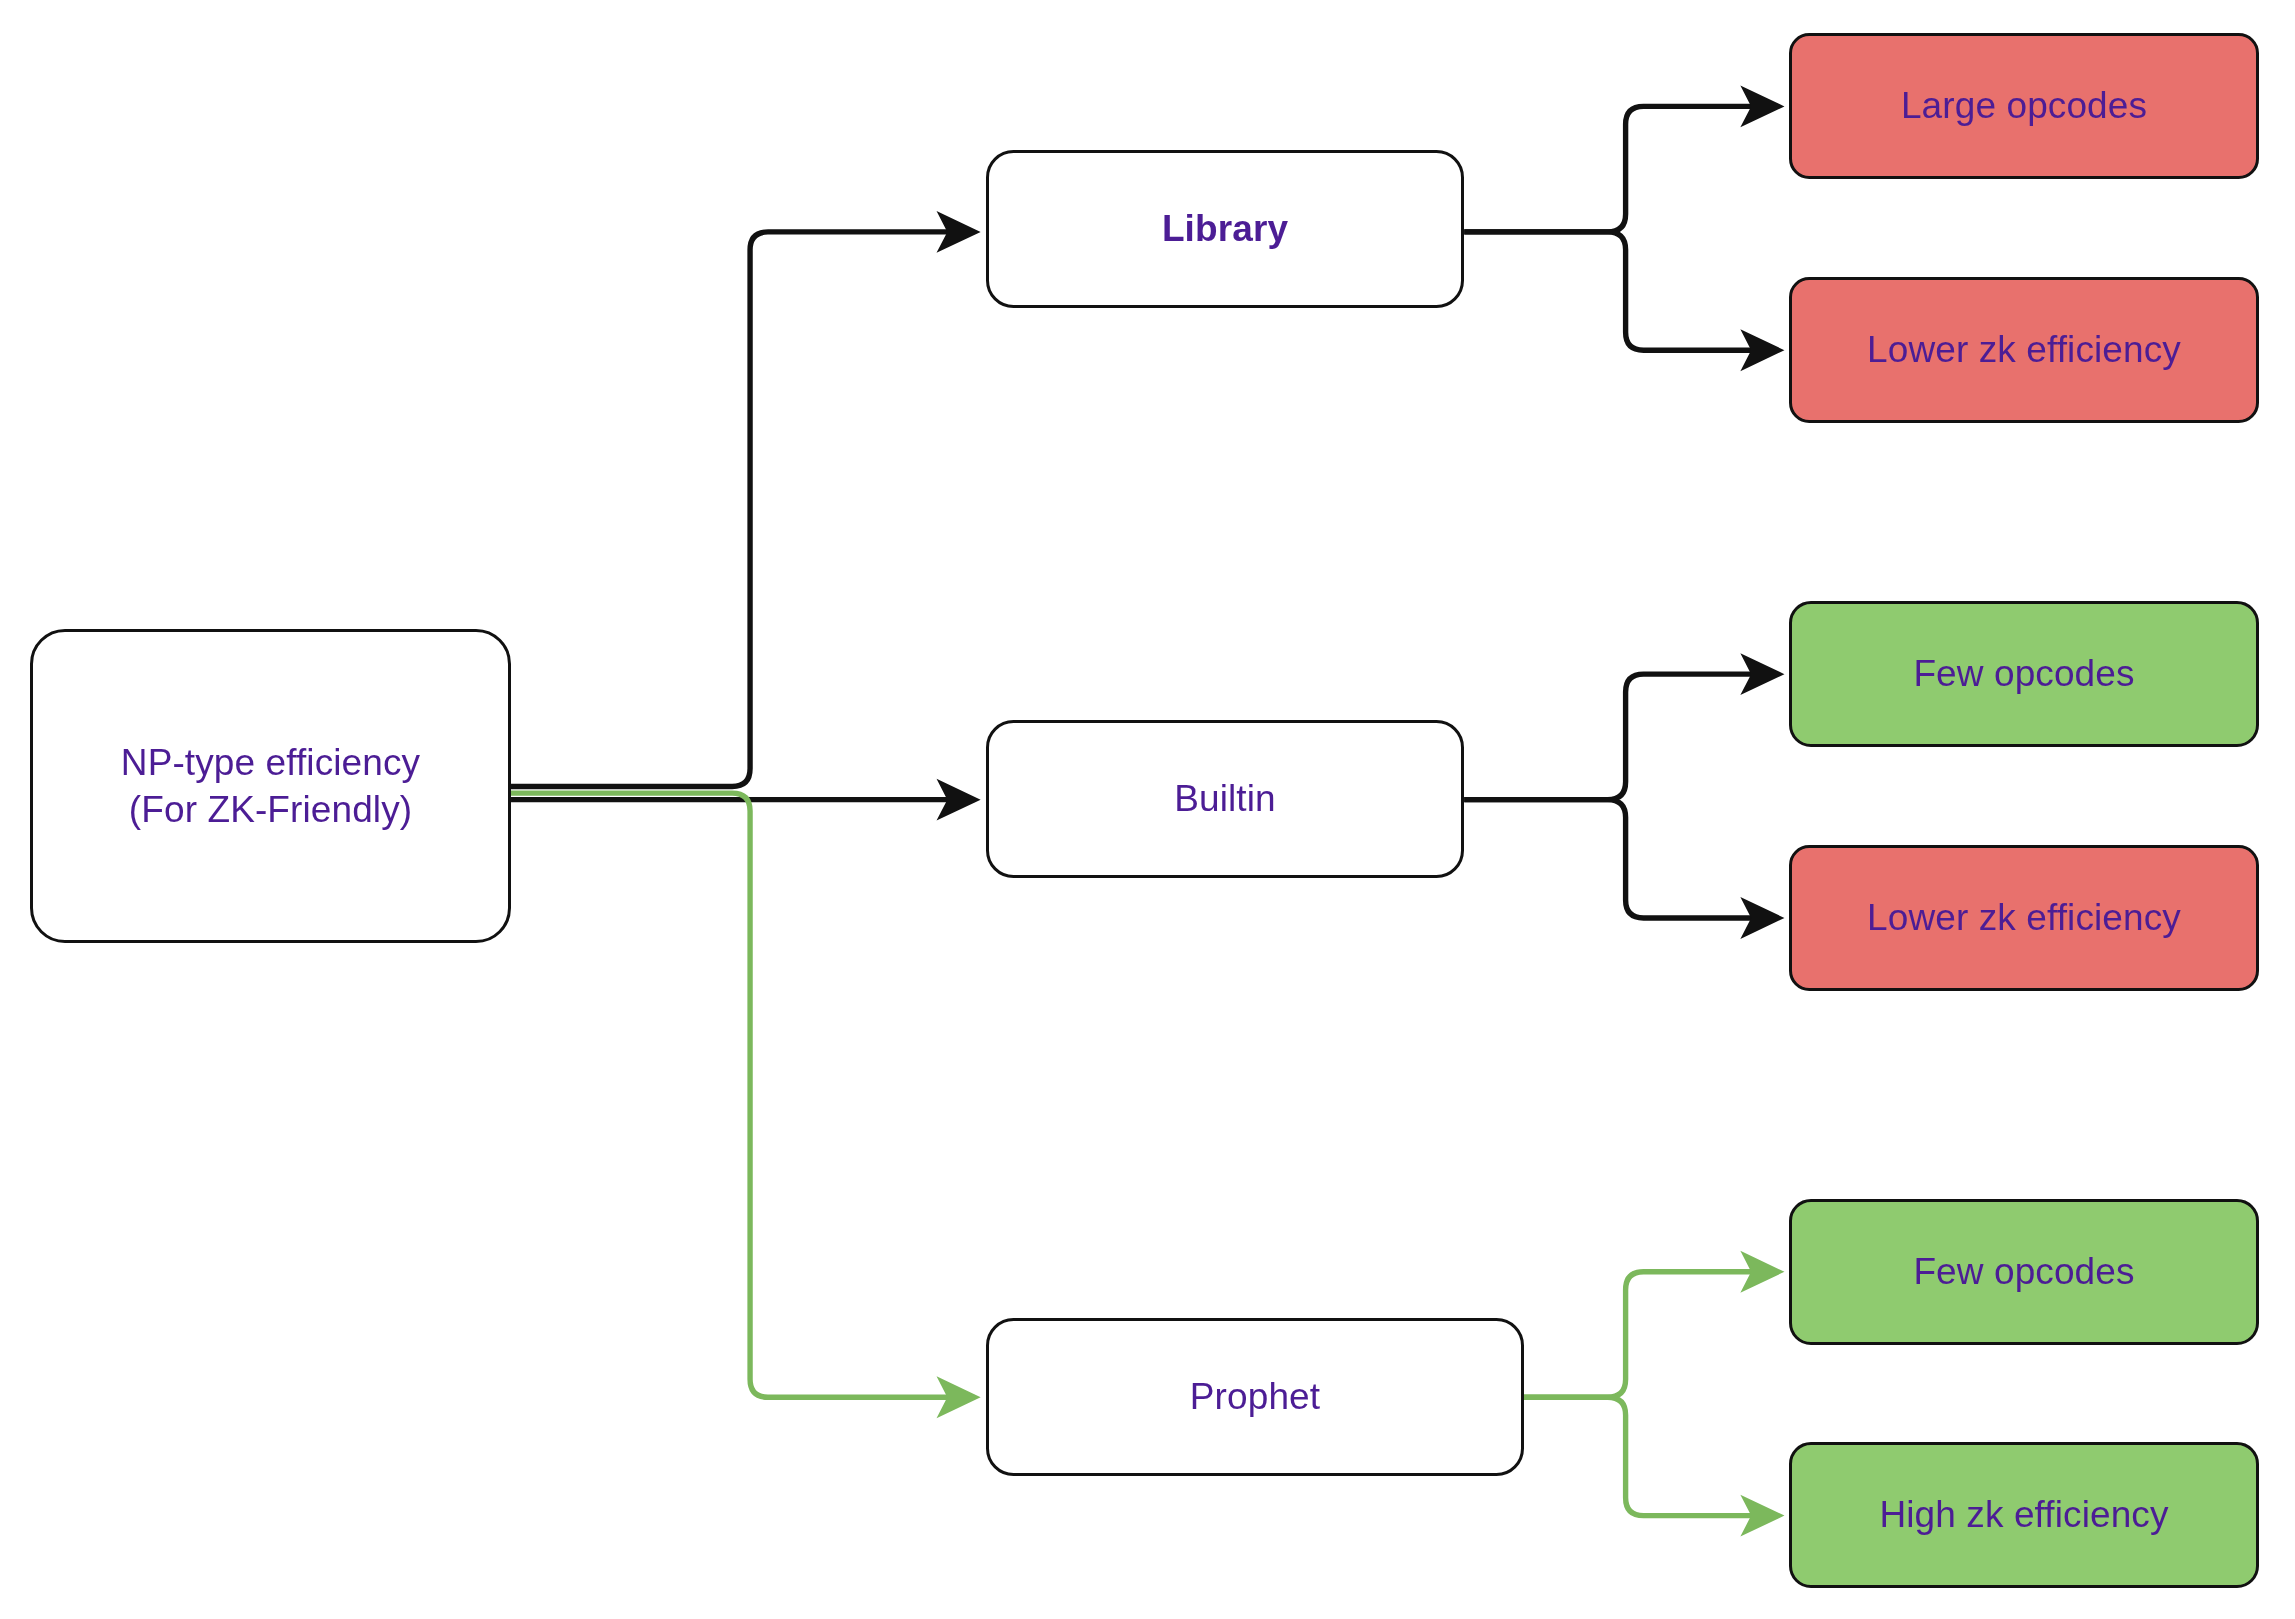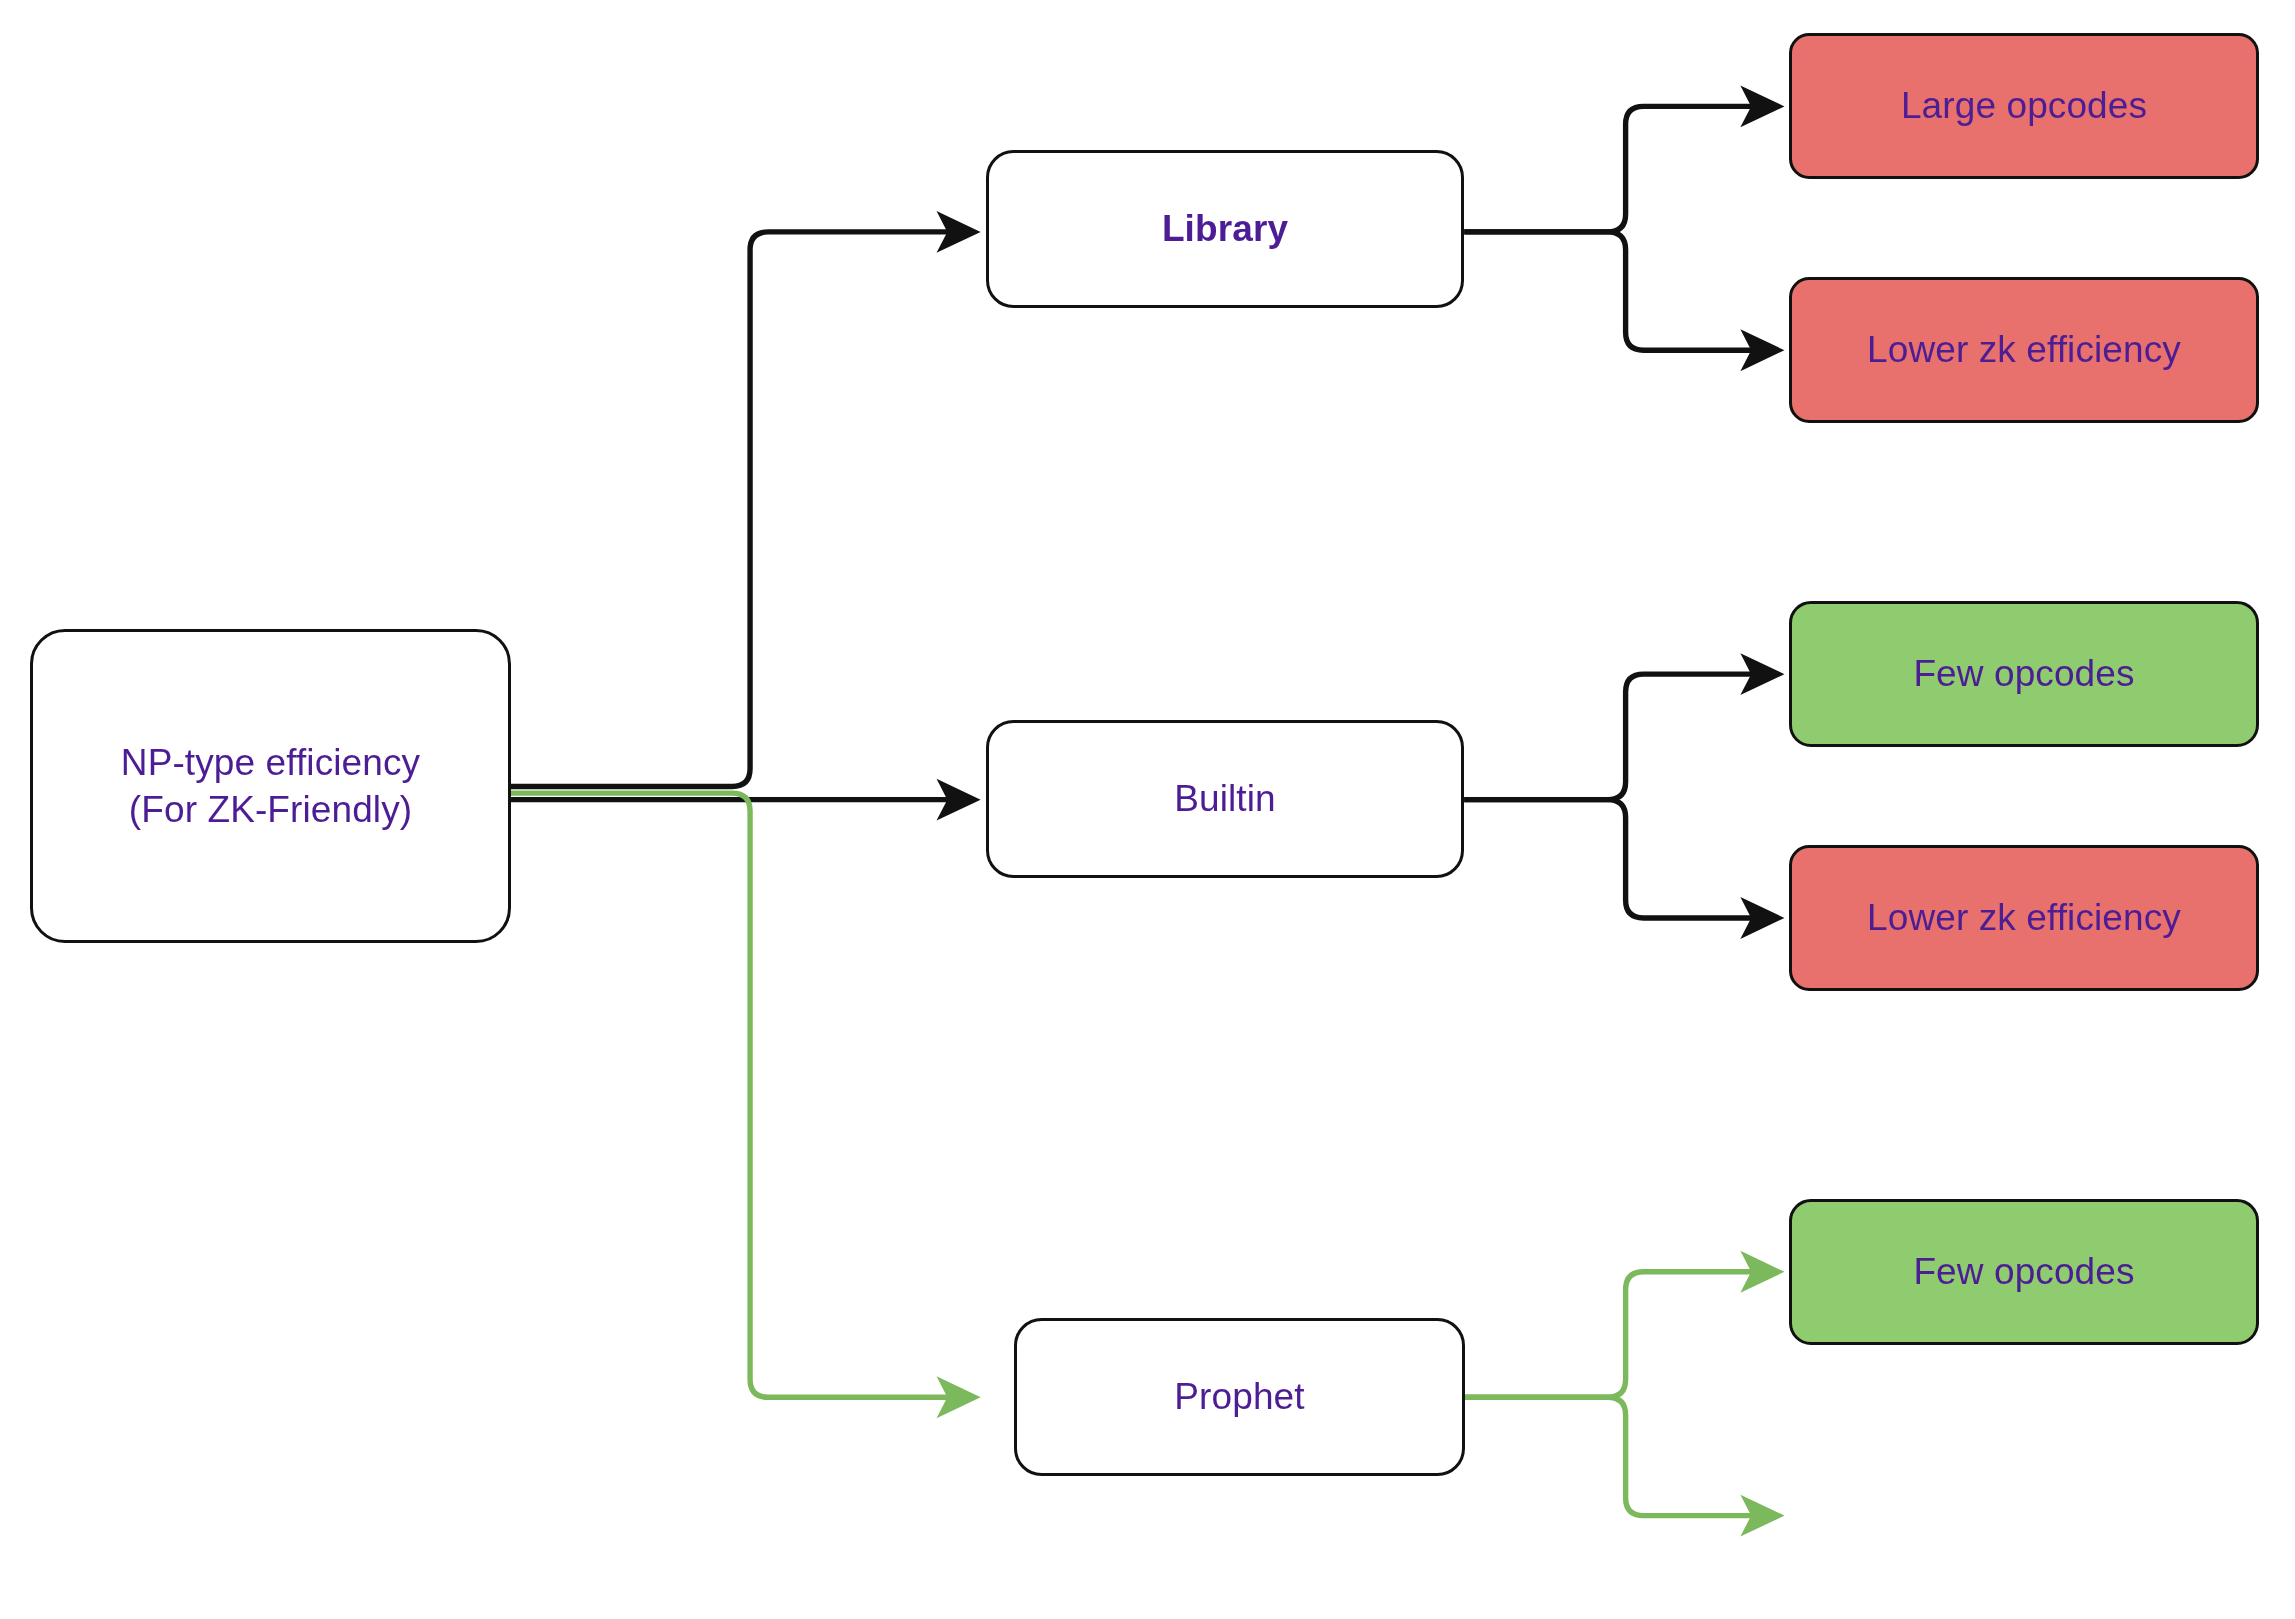--- a/index.html
+++ b/index.html
@@ -91,17 +91,18 @@
 (For ZK-Friendly)</div>
 
   <div class="node node-white" style="left:986px; top:150px; width:478px; height:158px;font-weight:bold;">Library</div>
   <div class="node node-red" style="left:1789px; top:33px; width:470px; height:146px;">Large opcodes</div>
   <div class="node node-red" style="left:1789px; top:277px; width:470px; height:146px;">Lower zk efficiency</div>
 
   <div class="node node-white" style="left:986px; top:720px; width:478px; height:158px;">Builtin</div>
   <div class="node node-green" style="left:1789px; top:601px; width:470px; height:146px;">Few opcodes</div>
   <div class="node node-red" style="left:1789px; top:845px; width:470px; height:146px;">Lower zk efficiency</div>
 
-  <div class="node node-white" style="left:986px; top:1318px; width:451px; height:158px;margin-left:28px;">Prophet</div>
+  <div class="node node-white" style="left:986px; top:1318px; width:538px; height:158px;">Prophet</div>
   <div class="node node-green" style="left:1789px; top:1199px; width:470px; height:146px;">Few opcodes</div>
+  <div class="node node-green" style="left:1789px; top:1442px; width:470px; height:146px;">High zk efficiency</div>
 
 </div>
 
 
 </body></html>

